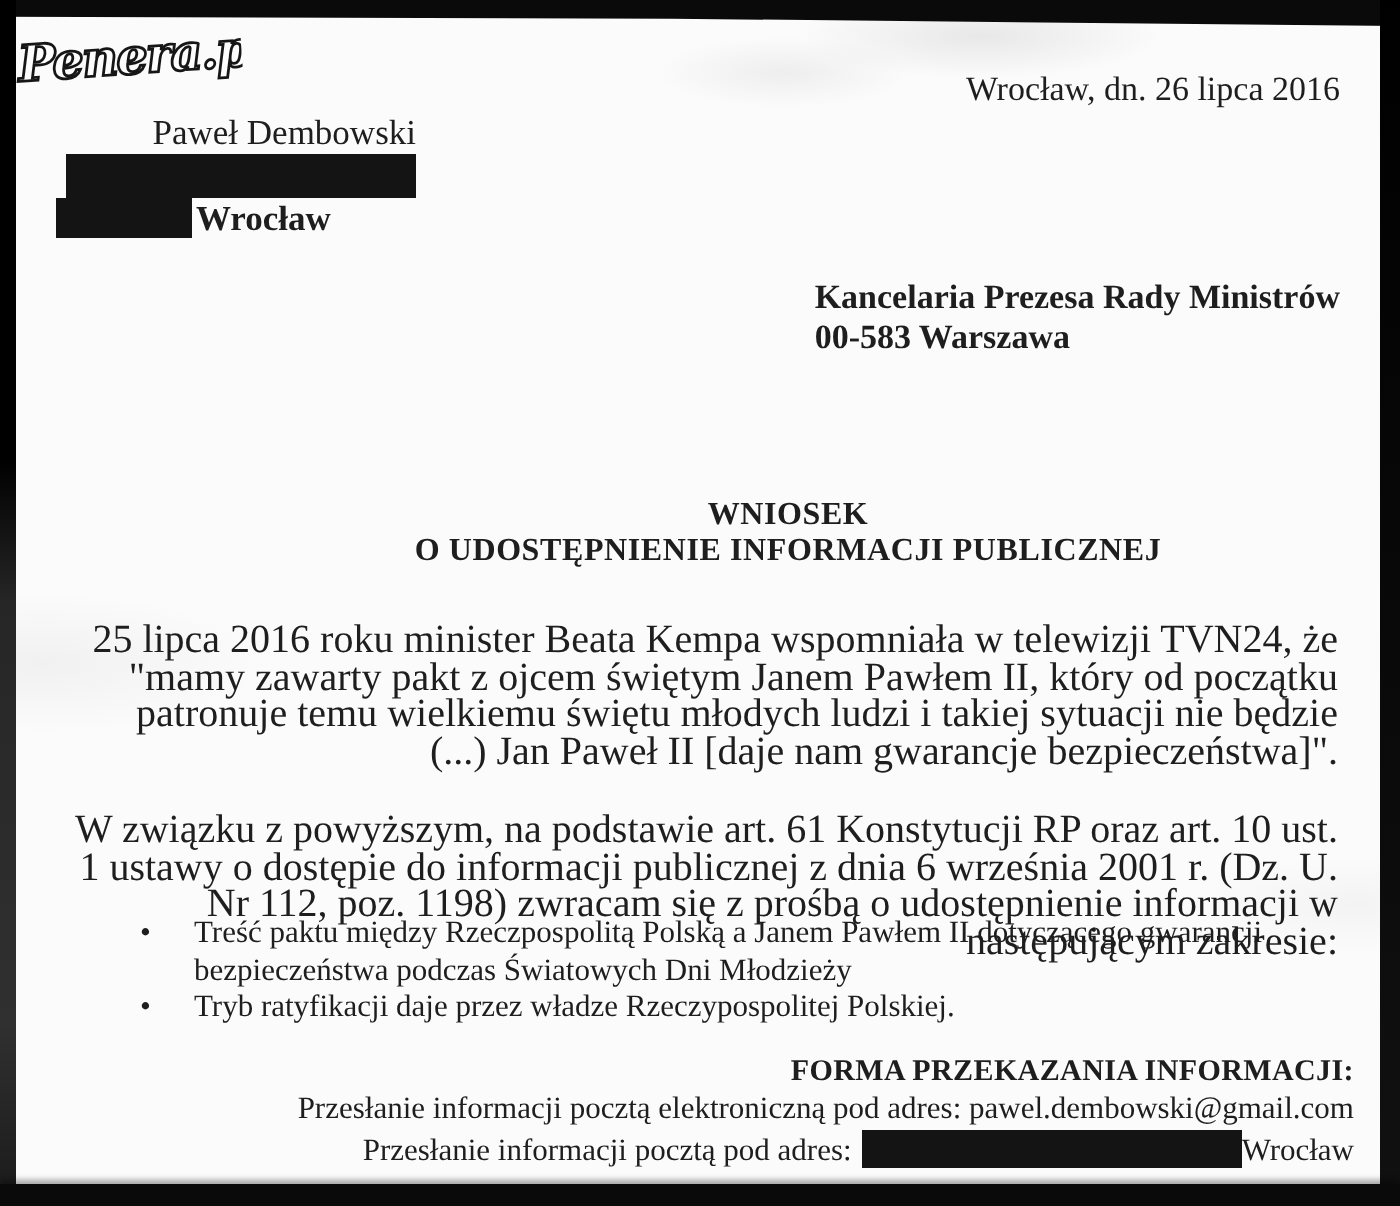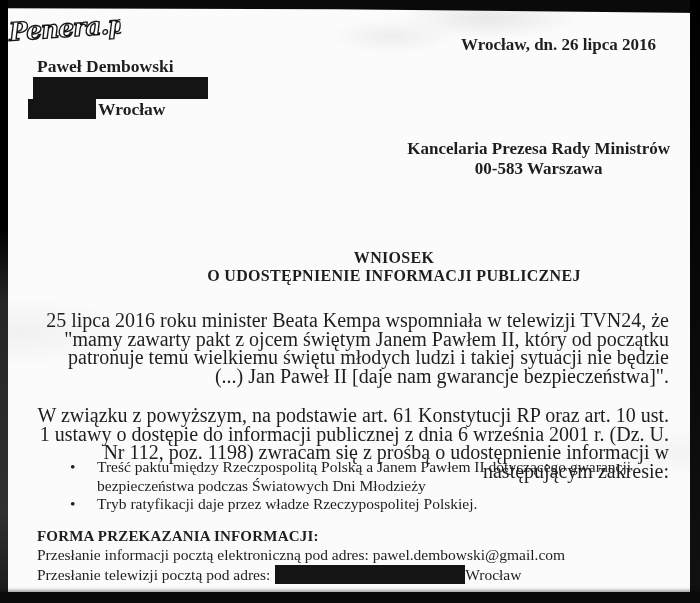--- a/index.html
+++ b/index.html
@@ -51,34 +51,34 @@
     font-style: italic;
     font-weight: bold;
     font-size: 25px;
     letter-spacing: -1px;
     fill: #fdfdfd;
     stroke: #161616;
     stroke-width: 1.4;
   }
 
   .date-line {
-    position: absolute; top: 35px; right: 44px;
-    font-size: 17px; font-weight: bold;
+    position: absolute; top: 35px; right: 30px;
+    font-size: 17px; font-weight: normal;
   }
 
   .sender { position: absolute; top: 56px; left: 37px; }
-  .sender-name { font-size: 17.5px; font-weight: bold; line-height: 21px; }
+  .sender-name { font-size: 17.5px; font-weight: normal; line-height: 21px; text-align: right; }
   .redaction-1 { width: 175px; height: 22px; background: #141414; margin-left: -4px; }
   .sender-row { display: flex; align-items: stretch; height: 20px; }
   .redaction-2 { width: 68px; height: 20px; background: #141414; margin-left: -9px; }
   .sender-city { font-size: 17.5px; font-weight: bold; line-height: 20px; margin-left: 2px; }
 
   .recipient {
     position: absolute; top: 139px; right: 30px;
-    text-align: center; font-size: 17px; font-weight: bold; line-height: 19.5px;
+    text-align: left; font-size: 17px; font-weight: bold; line-height: 19.5px;
   }
 
   .doc-title {
     position: absolute; top: 249px; left: 0; width: 100%;
     text-align: center; font-weight: bold; font-size: 16px;
     line-height: 18px; letter-spacing: 0.3px; margin-left: 44px;
   }
 
   .para {
     position: absolute; left: 37px; width: 632px;
@@ -89,21 +89,21 @@
 
   .bullets {
     position: absolute; top: 458px; left: 70px; width: 596px;
     font-size: 15.5px; line-height: 18.6px;
   }
   .bullet-row { display: flex; }
   .bullet-dot { flex: none; width: 27px; }
 
   .delivery {
     position: absolute; top: 527px; left: 37px; width: 640px;
-    font-size: 15.5px; line-height: 18.7px;
+    font-size: 15.5px; line-height: 18.7px; text-align: right;
   }
   .delivery-heading { font-weight: bold; font-size: 15px; letter-spacing: 0.2px; line-height: 19px; }
   .post-line { white-space: nowrap; }
   .redaction-3 {
     display: inline-block; width: 190px; height: 19px;
     background: #141414; vertical-align: -4px; margin-left: 5px;
   }
 </style>
 </head>
 <body>
@@ -153,17 +153,17 @@
     <div class="bullet-row">
       <span class="bullet-dot">•</span>
       <span>Tryb ratyfikacji daje przez władze Rzeczypospolitej Polskiej.</span>
     </div>
   </div>
 
   <div class="delivery">
     <div class="delivery-heading">FORMA PRZEKAZANIA INFORMACJI:</div>
     <div>Przesłanie informacji pocztą elektroniczną pod adres: pawel.dembowski@gmail.com</div>
     <div class="post-line">
-      <span>Przesłanie telewizji pocztą pod adres:</span><span class="redaction-3"></span><span>Wrocław</span>
+      <span>Przesłanie informacji pocztą pod adres:</span><span class="redaction-3"></span><span>Wrocław</span>
     </div>
   </div>
 
 </div>
 
 </body></html>

